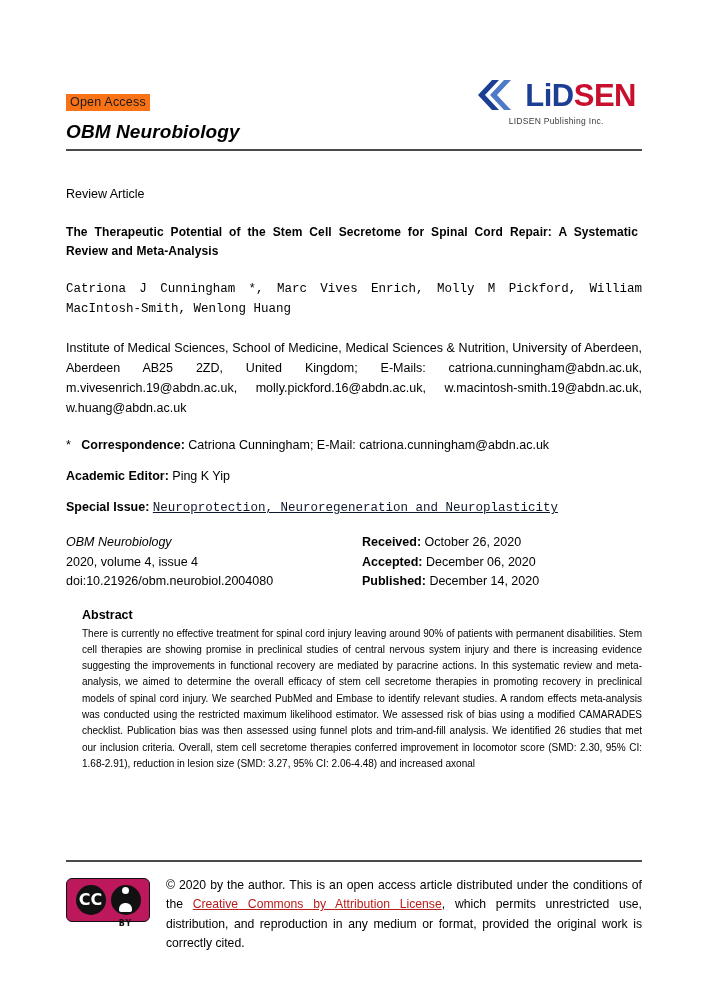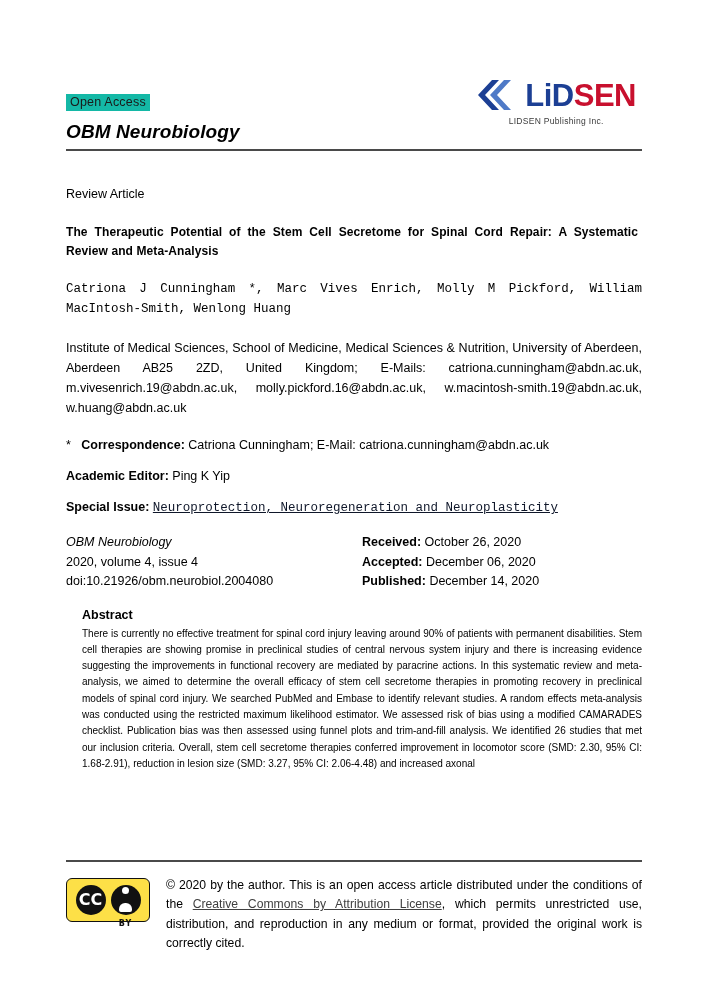--- a/index.html
+++ b/index.html
@@ -29,21 +29,21 @@
     justify-content: space-between;
     border-bottom: 2px solid #4a4a4a;
     padding-bottom: 6px;
     min-height: 82px;
   }
   .masthead-left {
     padding-top: 40px;
   }
   .open-access {
     display: inline-block;
-    background: #14b8a6;
+    background: #f97316;
     color: #1a1a1a;
     font-size: 12.5px;
     padding: 1px 4px 2px 4px;
     letter-spacing: 0.2px;
   }
   .journal-title {
     font-size: 19px;
     font-style: italic;
     font-weight: bold;
     margin-top: 10px;
@@ -174,21 +174,21 @@
   }
   .cc-badge {
     width: 82px;
     height: 42px;
     border: 1.5px solid #111;
     border-radius: 6px;
     display: flex;
     align-items: center;
     justify-content: center;
     gap: 5px;
-    background: #fde047;
+    background: #be185d;
     flex: 0 0 auto;
     margin-top: 2px;
   }
   .cc-circle {
     width: 30px;
     height: 30px;
     border-radius: 50%;
     background: #111;
     color: #fff;
     display: flex;
@@ -228,21 +228,21 @@
     display: flex;
     flex-direction: column;
     align-items: center;
   }
   .footer-text {
     font-size: 12.2px;
     line-height: 1.6;
     text-align: justify;
   }
   .footer-text a {
-    color: #404040;
+    color: #b91c1c;
     text-decoration: underline;
   }
 </style>
 </head>
 <body>
 
 <div class="page">
 
   <div class="masthead">
     <div class="masthead-left">

